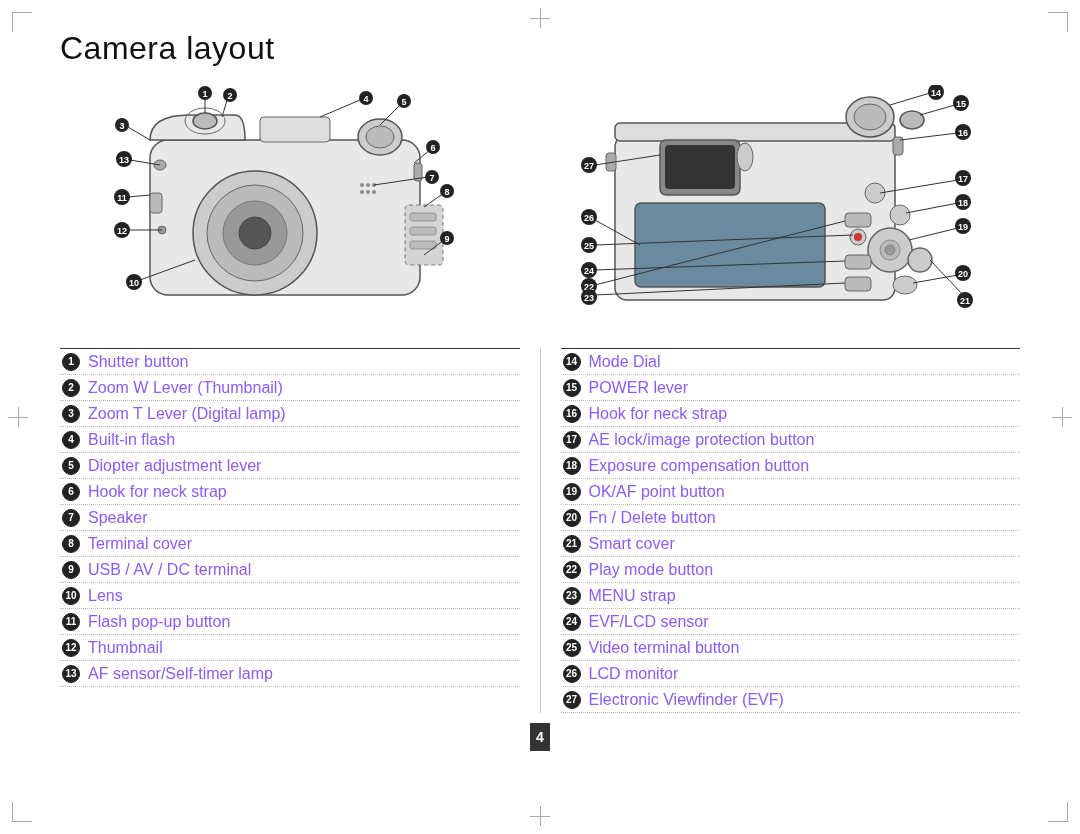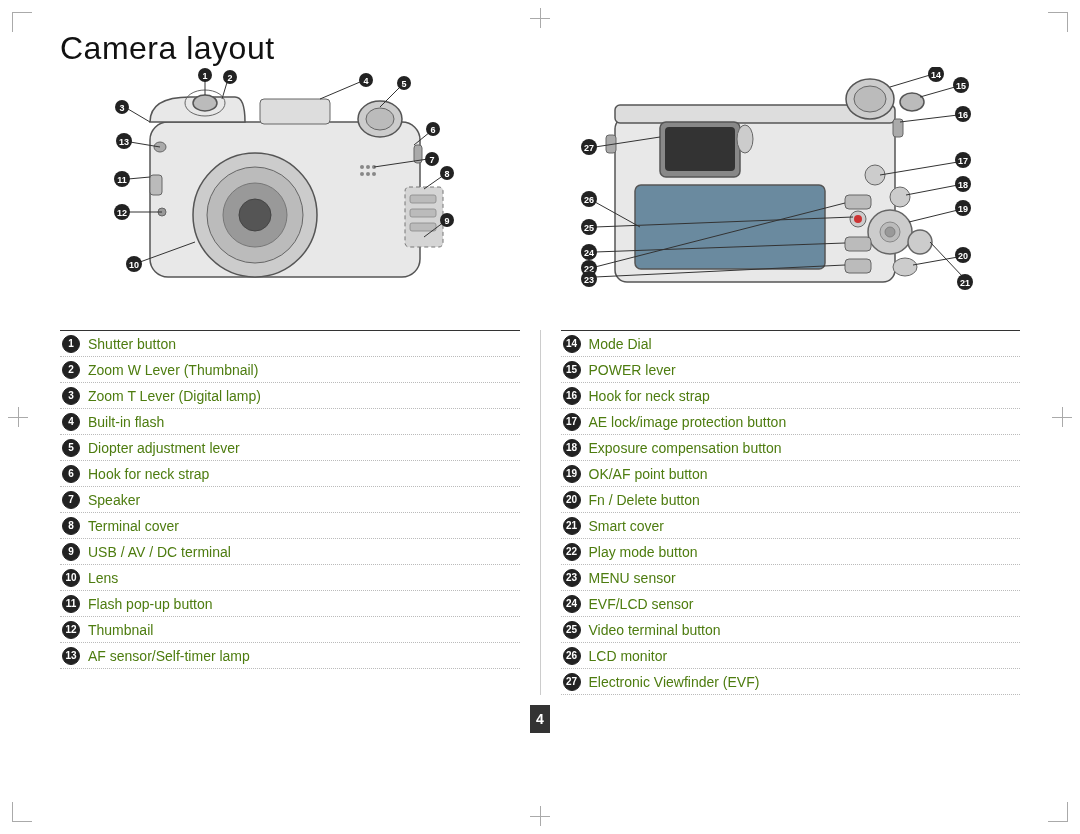--- a/index.html
+++ b/index.html
@@ -59,20 +59,21 @@
       background: #aaa;
     }
     .crosshair-top { top: 8px; left: 50%; transform: translateX(-50%); }
     .crosshair-bottom { bottom: 8px; left: 50%; transform: translateX(-50%); }
     .crosshair-left { left: 8px; top: 50%; transform: translateY(-50%); }
     .crosshair-right { right: 8px; top: 50%; transform: translateY(-50%); }
 
     h1 {
       font-size: 32px;
       font-weight: 300;
+      margin-bottom: 18px;
       color: #111;
       letter-spacing: 0.5px;
     }
 
     .diagrams-row {
       display: flex;
       gap: 40px;
       margin-bottom: 20px;
       align-items: flex-start;
     }
@@ -116,22 +117,22 @@
       color: #222;
       background: #fff;
     }
 
     .label-num.filled {
       background: #222;
       color: #fff;
     }
 
     .label-text {
-      font-size: 14px;
-      color: #4d7c0f;
+      font-size: 16px;
+      color: #8b5cf6;
     }
 
     .page-number {
       text-align: center;
       margin-top: 10px;
       font-size: 14px;
       font-weight: bold;
       position: relative;
     }
 
@@ -466,21 +467,21 @@
         <div class="label-row">
           <span class="label-num filled">21</span>
           <span class="label-text">Smart cover</span>
         </div>
         <div class="label-row">
           <span class="label-num filled">22</span>
           <span class="label-text">Play mode button</span>
         </div>
         <div class="label-row">
           <span class="label-num filled">23</span>
-          <span class="label-text">MENU sensor</span>
+          <span class="label-text">MENU strap</span>
         </div>
         <div class="label-row">
           <span class="label-num filled">24</span>
           <span class="label-text">EVF/LCD sensor</span>
         </div>
         <div class="label-row">
           <span class="label-num filled">25</span>
           <span class="label-text">Video terminal button</span>
         </div>
         <div class="label-row">

